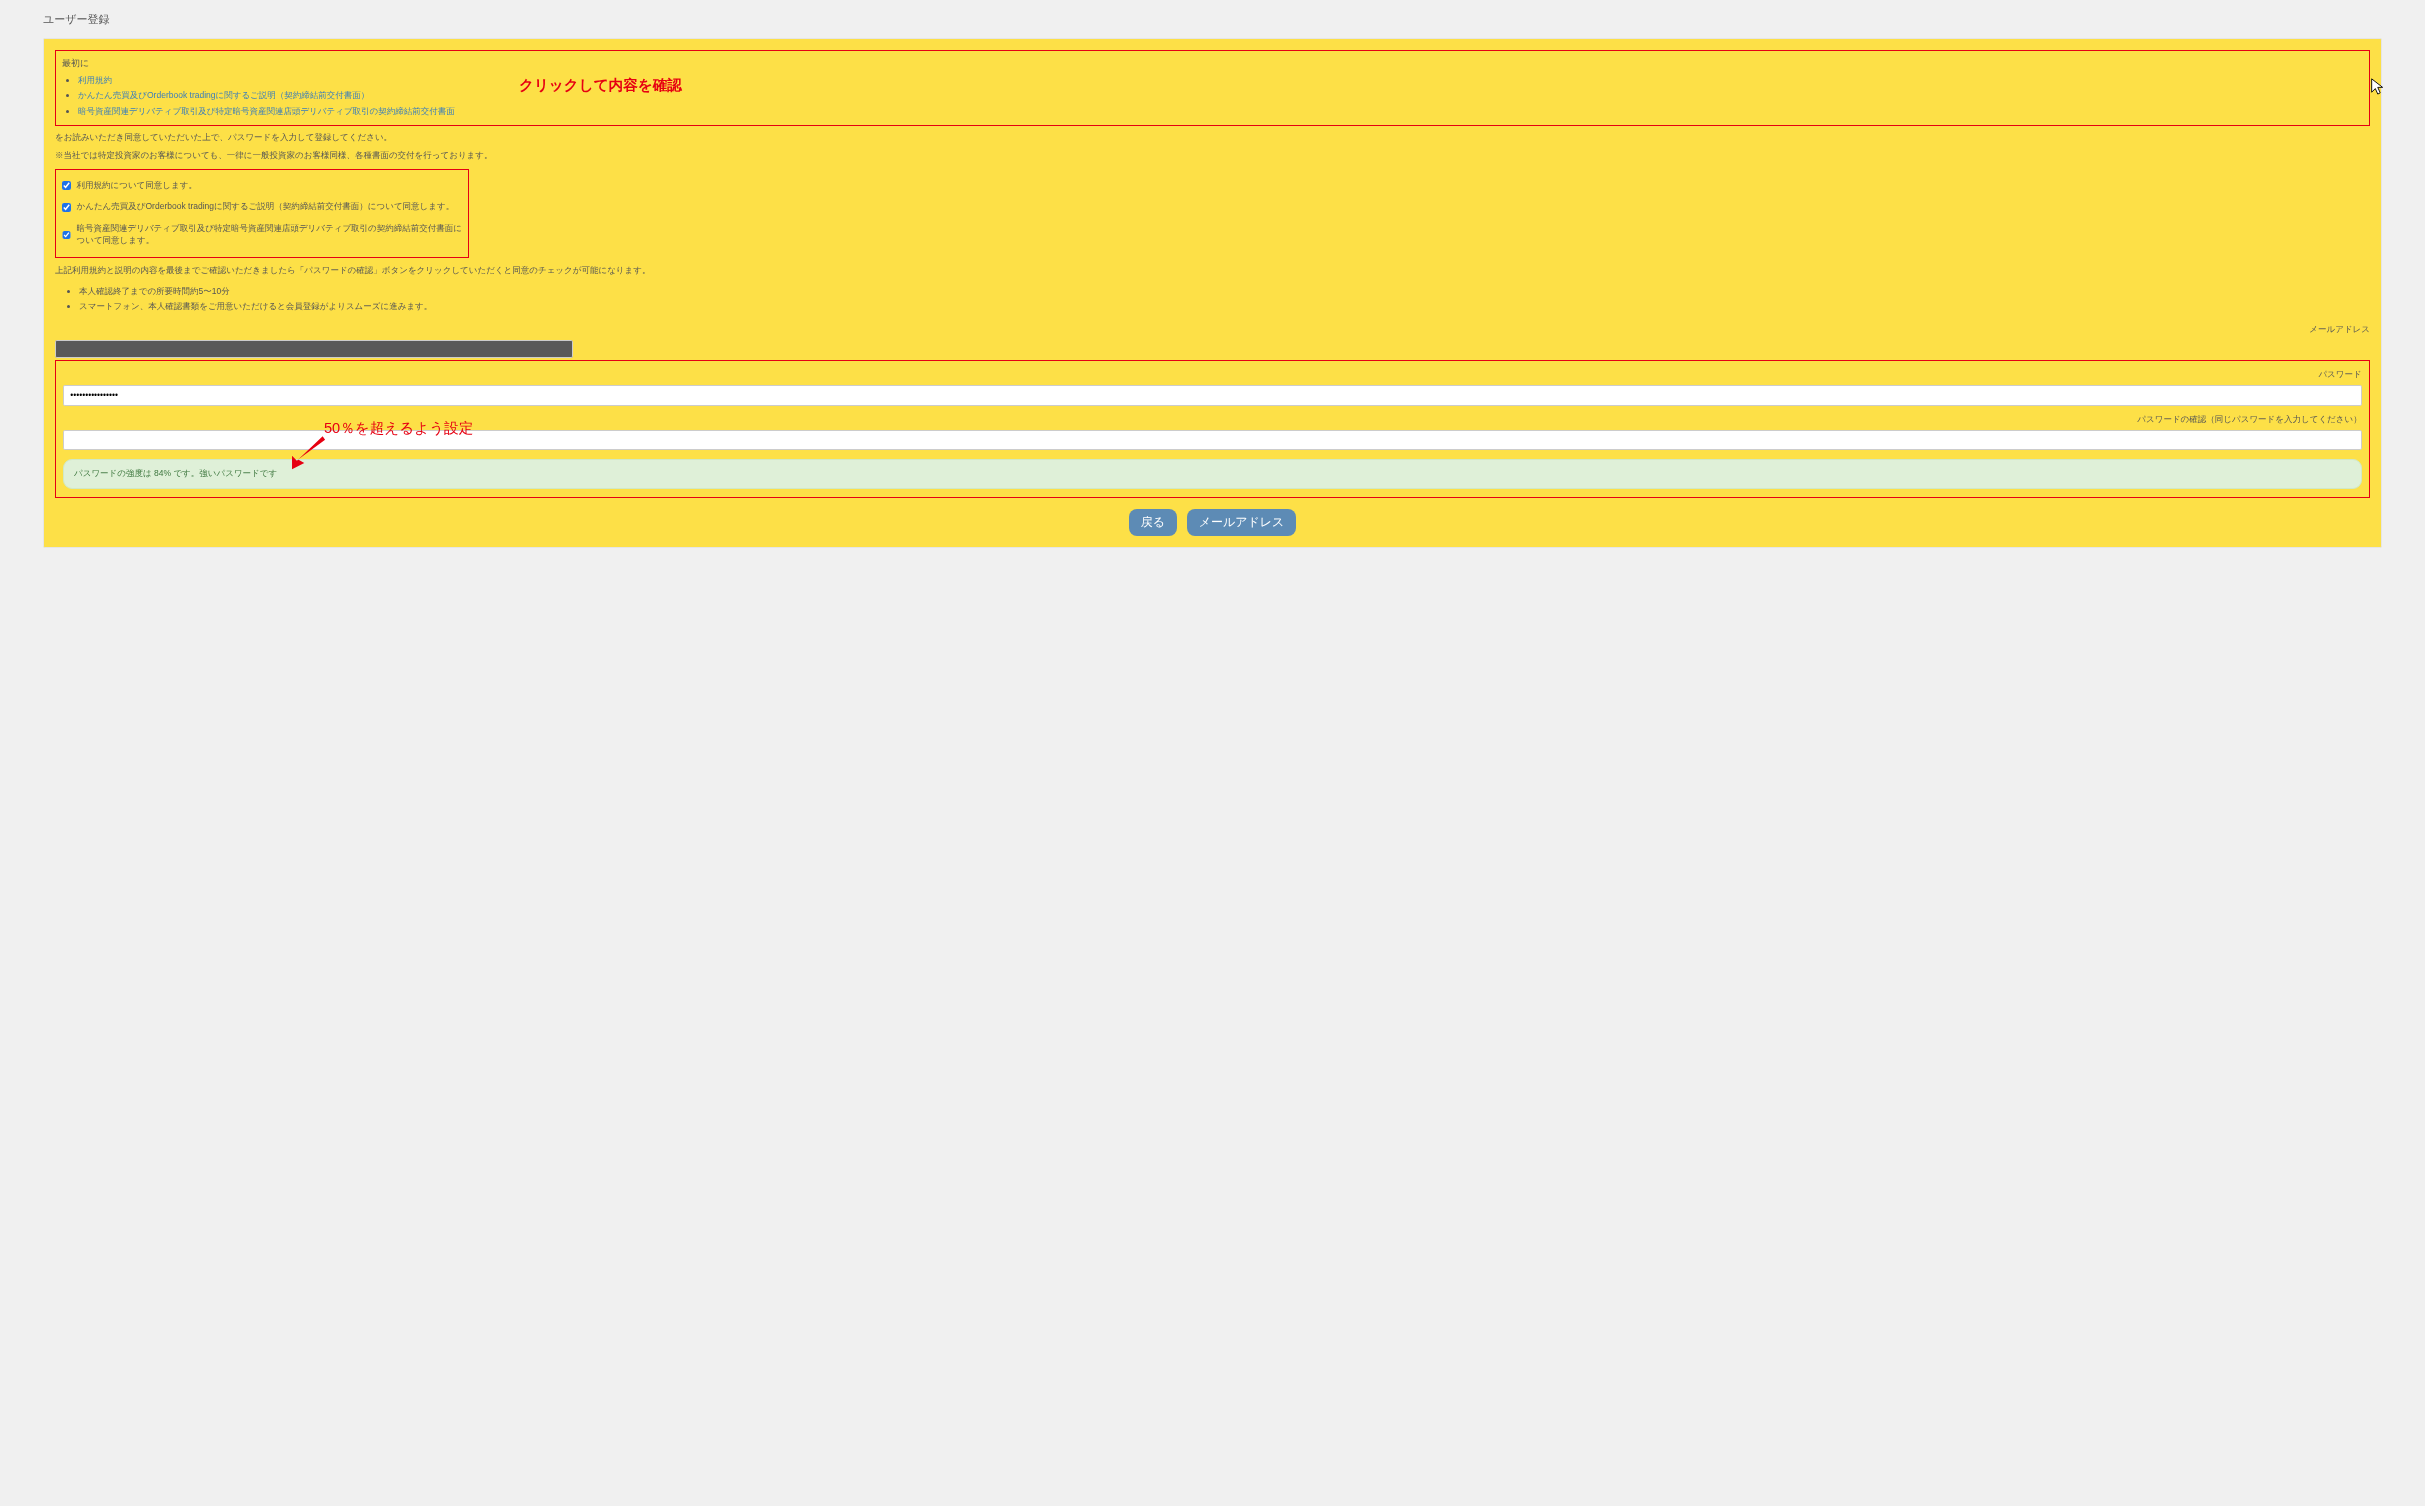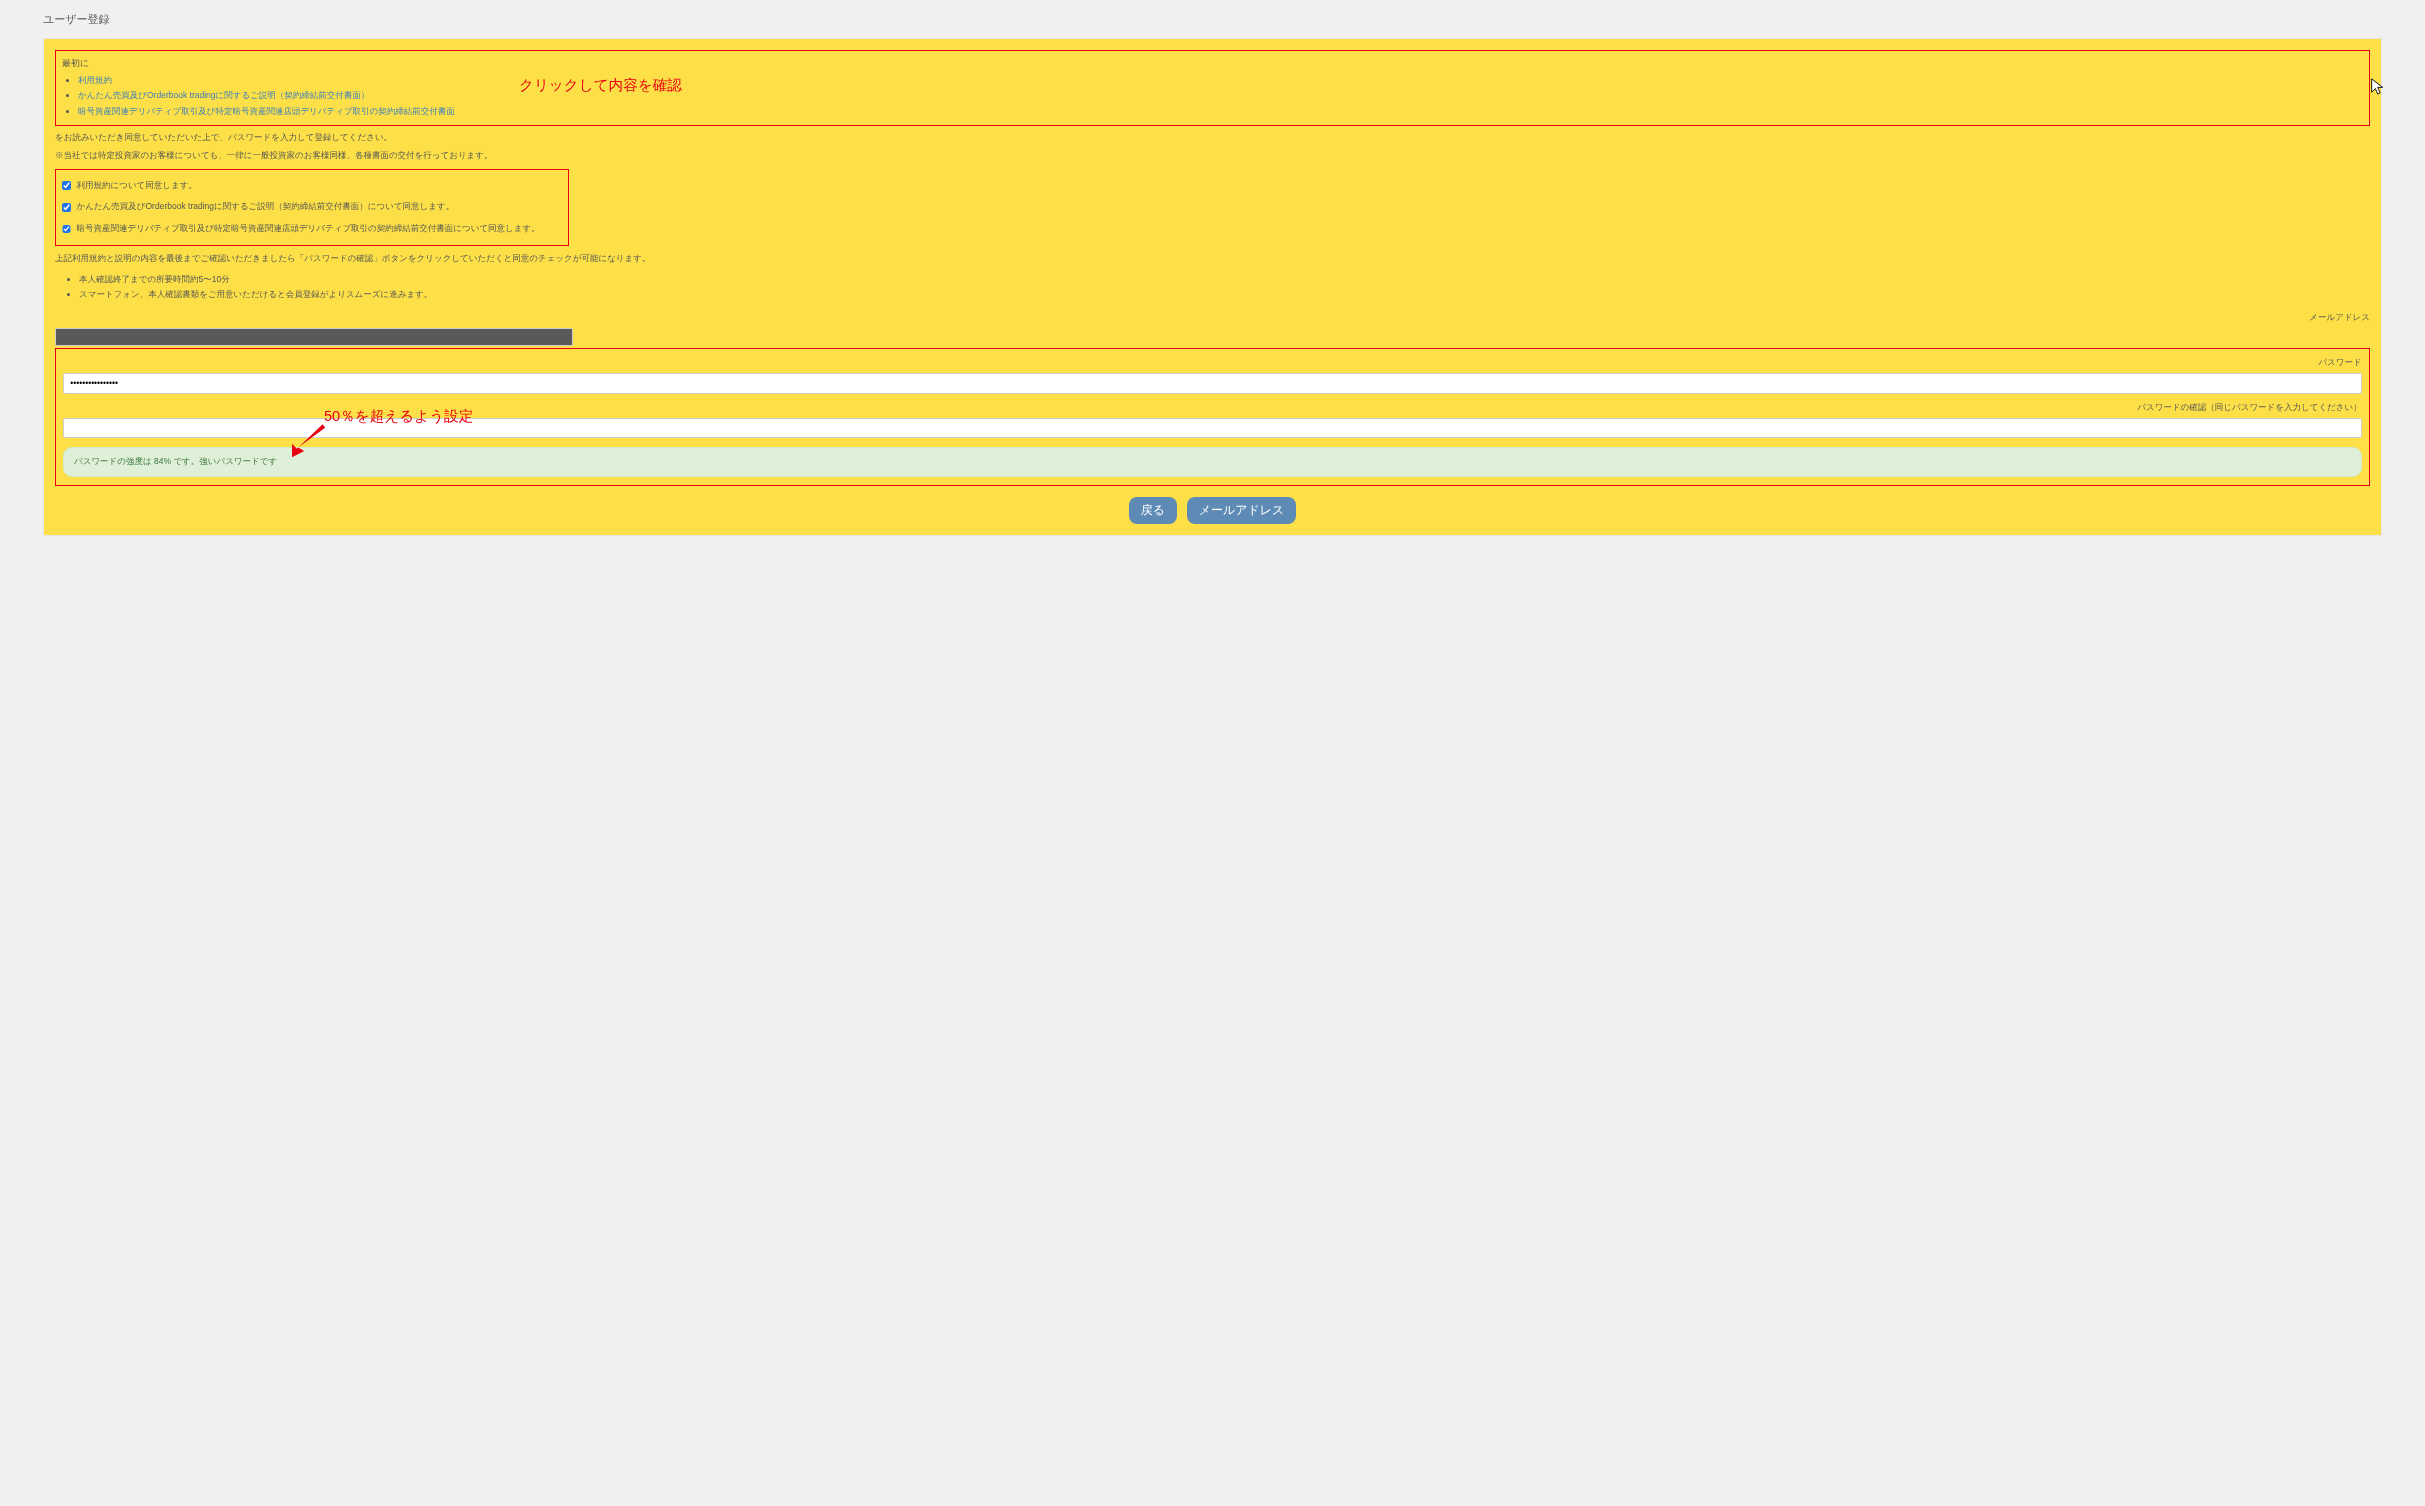--- a/index.html
+++ b/index.html
@@ -48,34 +48,34 @@
       top: 25.6px;
       right: -18px;
       width: 19.5px;
       height: 19.5px;
     }
     .callout-1 {
       position: absolute;
       top: 37px;
       left: 475px;
       font-size: 14.6px;
-      font-weight: normal;
+      font-weight: bold;
       color: #e60012;
       white-space: nowrap;
     }
     .para {
       margin: 4.9px 0;
       line-height: 1.6;
       color: #555;
     }
     .consent-box {
       border: 1.8px solid #e60012;
       padding: 4.9px 6px;
       margin: 6px 0;
-      width: 514px;
+      width: 414px;
     }
     .consent-row {
       padding: 4.9px 0;
       display: flex;
       align-items: center;
     }
     .consent-row input[type=checkbox] {
       margin-right: 6px;
       width: 8.5px;
       height: 8.5px;

